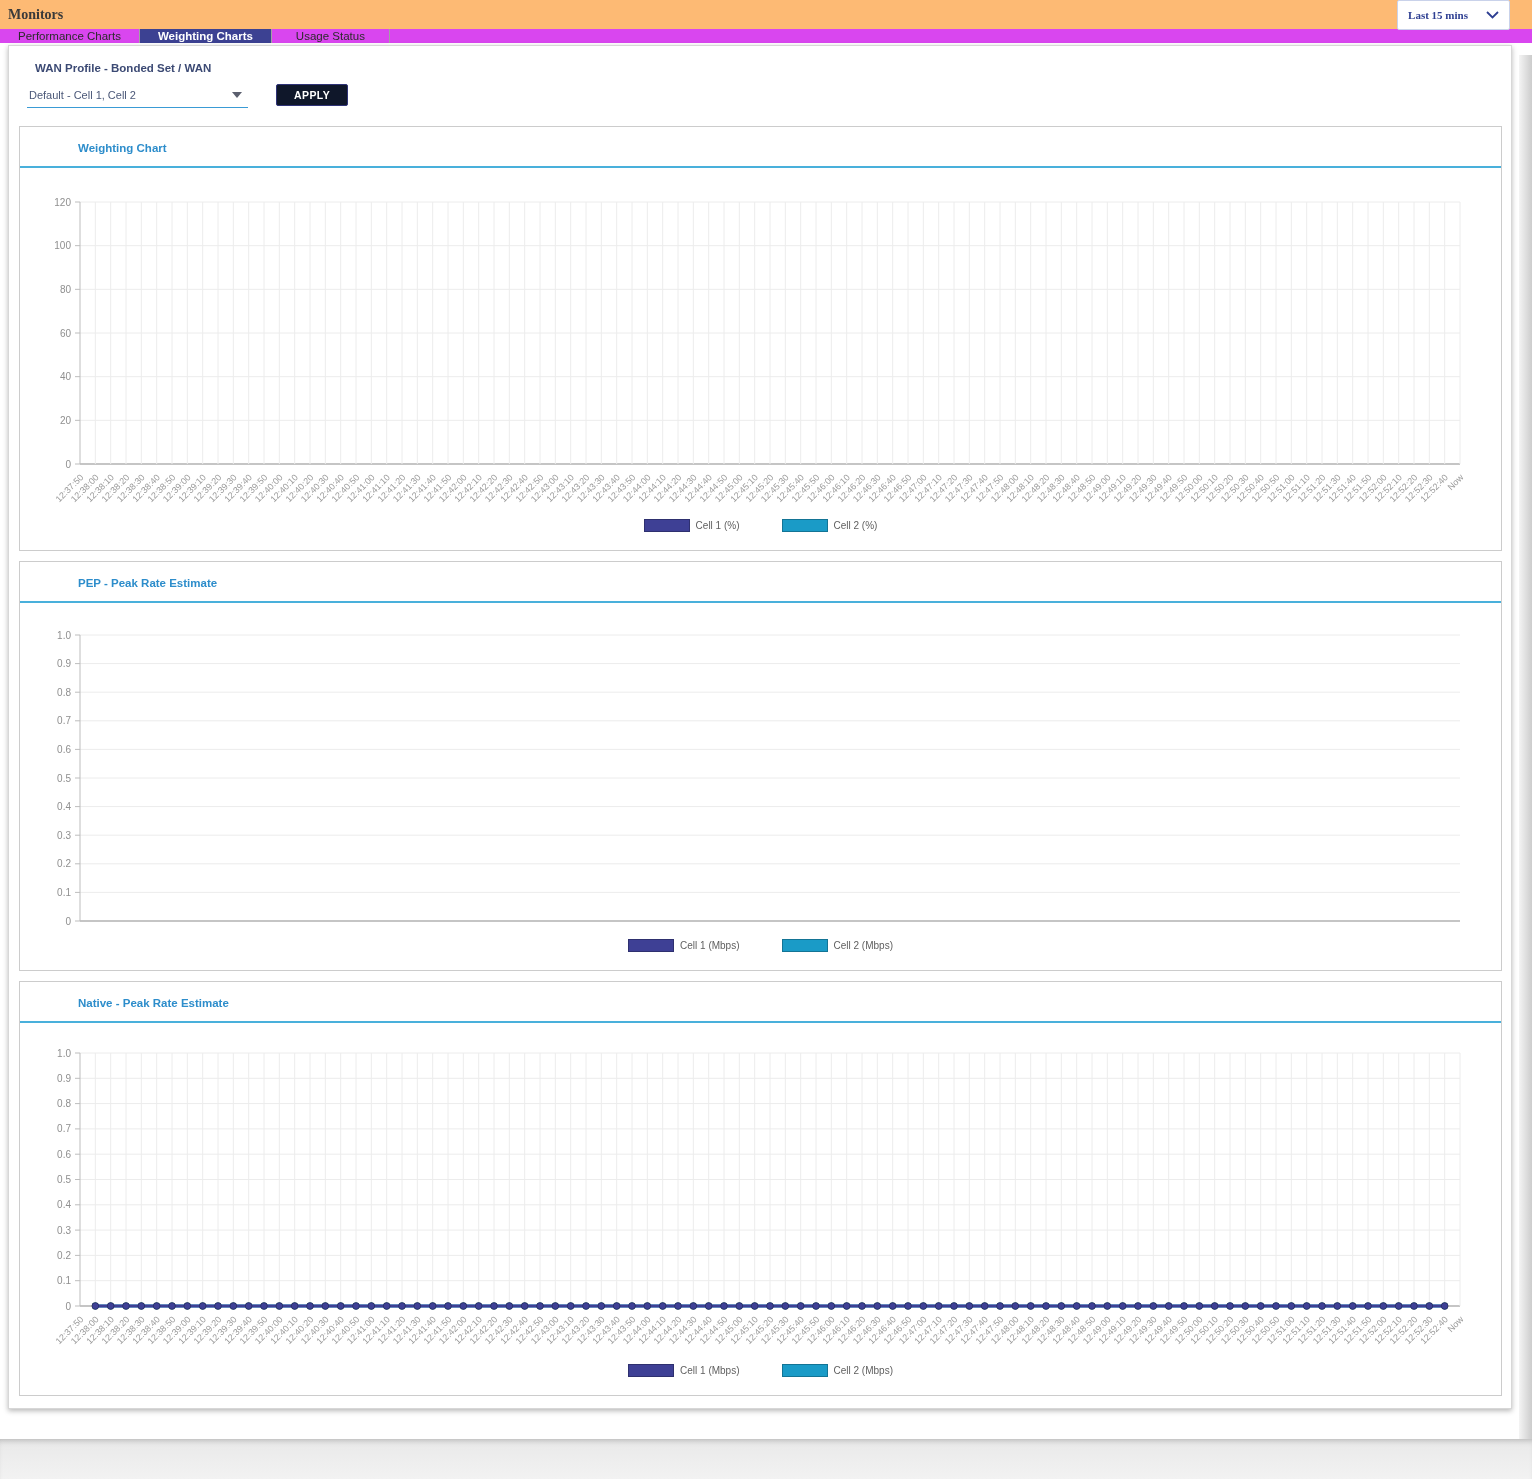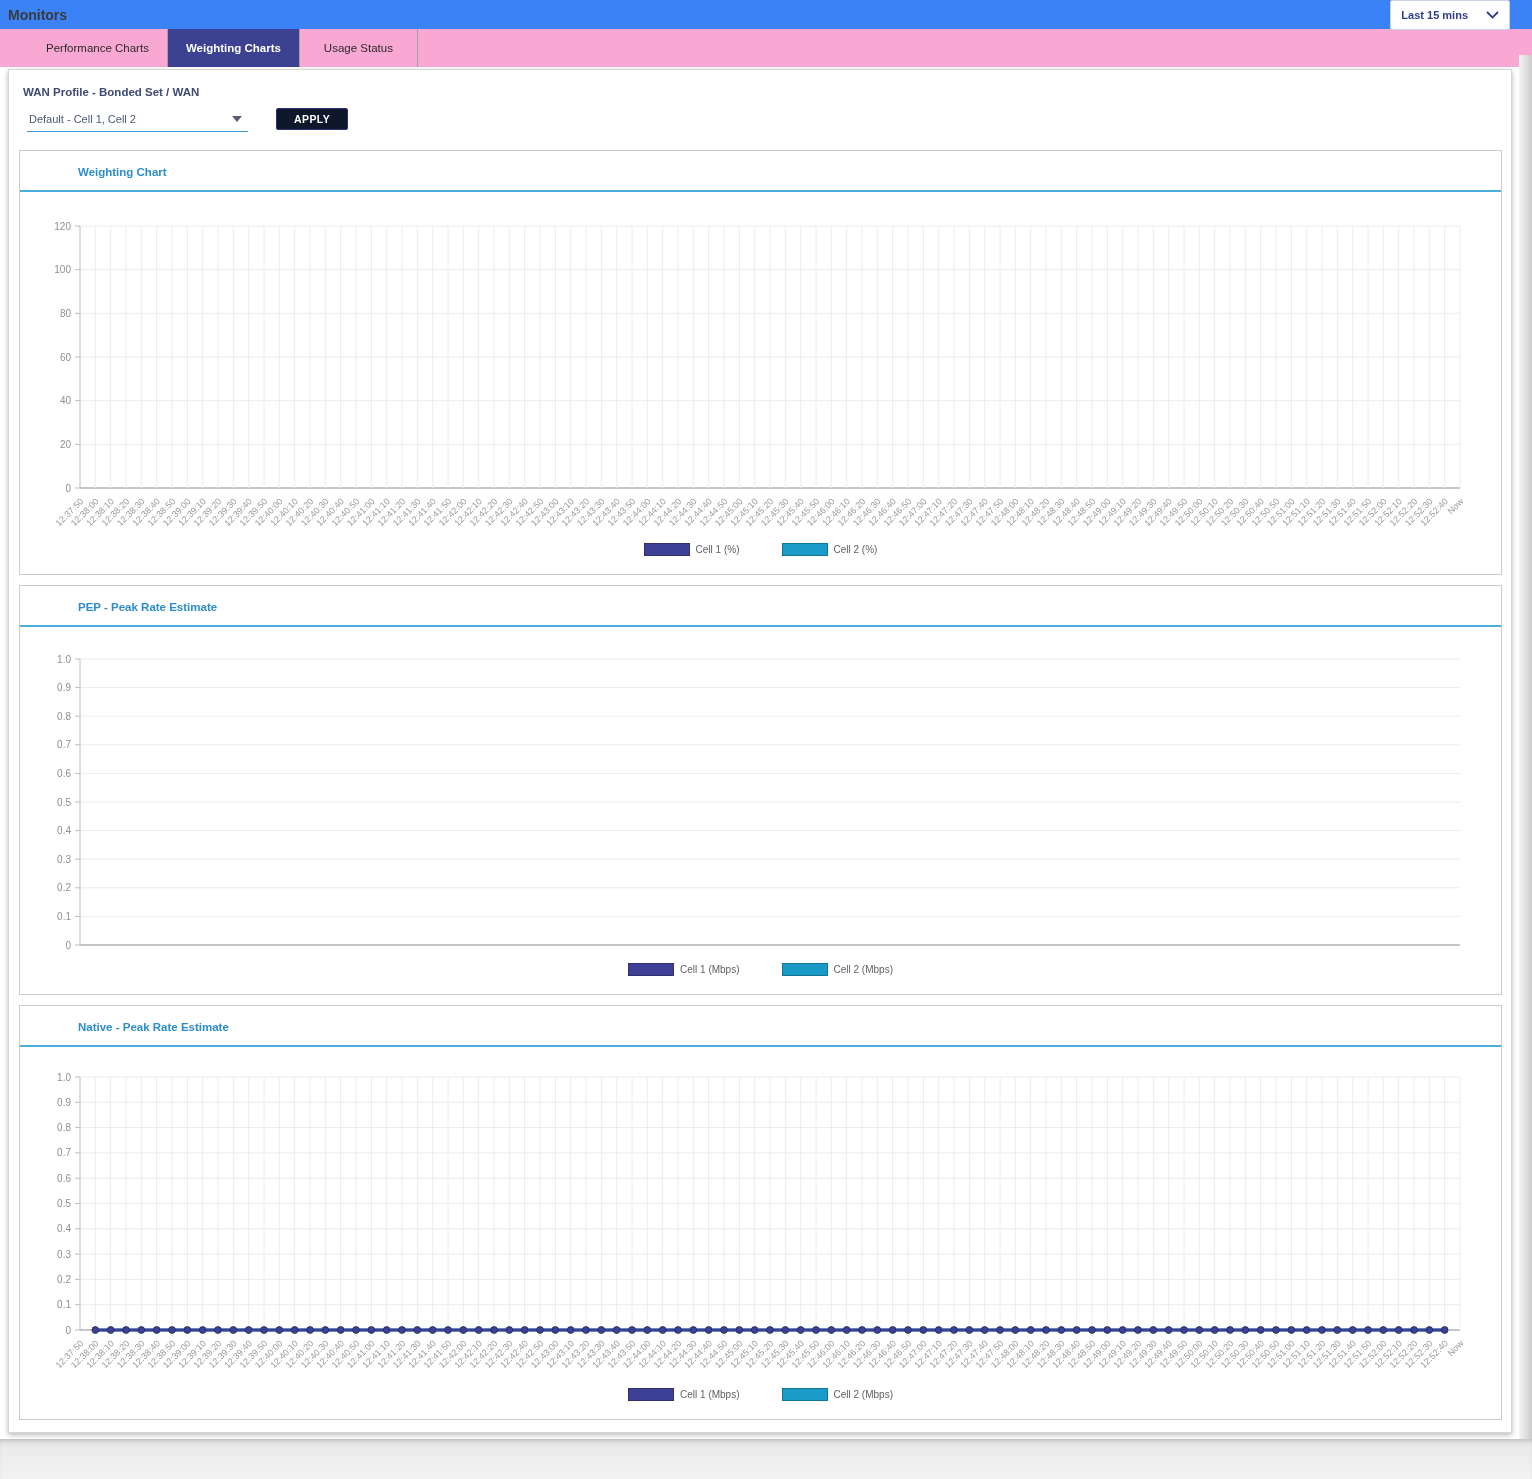--- a/index.html
+++ b/index.html
@@ -6,54 +6,55 @@
   html,body { width: 1532px; height: 1479px; }
   body {
     font-family: "Liberation Sans", sans-serif;
     background: #ffffff;
     position: relative;
     overflow: hidden;
     color: #333;
   }
   
   .app-header {
-    height: 29px; background: #3b82f6;
+    height: 29px; background: #fdba74;
     display: flex; align-items: center; justify-content: space-between;
     padding: 0 22px 0 8px;
+    font-family: Liberation Serif, serif;
   }
   .app-title { font-size: 14px; font-weight: bold; color: #3a3a3a; }
   .time-range {
     display: flex; align-items: center; gap: 18px;
     border: 1px solid #c9d2ea; border-radius: 2px;
     background: #fff; height: 21px; padding: 14px 10px;
     font-size: 11px; font-weight: bold; color: #2e3f92; cursor: pointer;
   }
   .time-range svg { display: block; }
   
   .tab-bar {
-    height: 38px; background: #f9a8d4;
-    display: flex; align-items: stretch; padding-left: 28px;
+    height: 14px; background: #d946ef;
+    display: flex; align-items: stretch;
   }
   .tab {
     min-width: 118px; padding: 0 18px;
     display: flex; align-items: center; justify-content: center;
     font-size: 11.5px; color: #2b2b2b; cursor: pointer;
     border-right: 1px solid #a2a2a2;
   }
   .tab.active { background: #3c4192; color: #fff; font-weight: bold; }
   
   .card {
     width: 1504px; margin: 2px 20px 0 8px;
     background: #fff; border: 1px solid #d7d7d7;
     box-shadow: 0 2px 5px rgba(0,0,0,0.28);
     padding: 16px 9px 12px 10px;
     position: relative; z-index: 2;
   }
   
-  .wan-label { font-size: 11.5px; font-weight: bold; color: #3c4a74; margin-left: 4px; }
+  .wan-label { font-size: 11.5px; font-weight: bold; color: #3c4a74; margin-left: 16px; }
   .wan-row { display: flex; align-items: flex-end; margin: 10px 0 18px 8px; }
   .wan-select {
     width: 221px; height: 22px;
     display: flex; align-items: center; justify-content: space-between;
     border-bottom: 1px solid #3a9bd5;
     font-size: 11px; color: #4b5878; cursor: pointer;
     padding: 0 6px 4px 2px;
   }
   .tri-down {
     width: 0; height: 0; border-left: 5px solid transparent;

